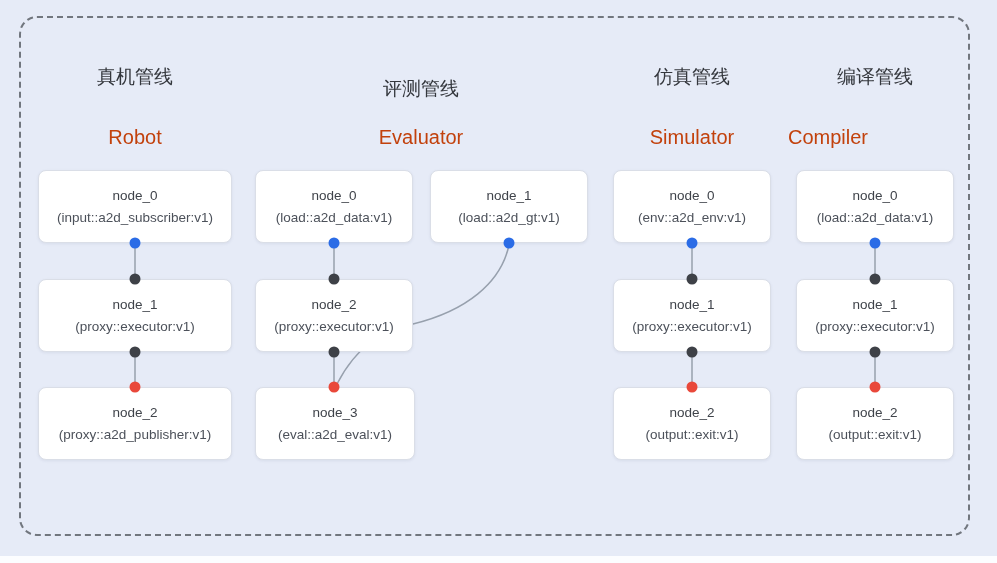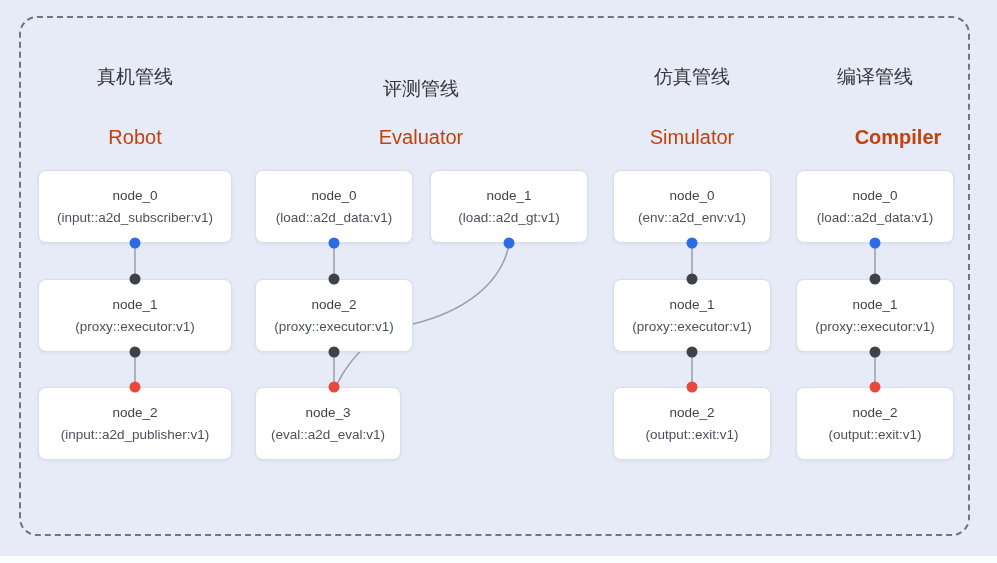--- a/index.html
+++ b/index.html
@@ -83,48 +83,48 @@
     <path class="edge" d="M875 352 L875 387"></path>
   </svg>
 
   <div class="col-head-zh" style="left:135px;">真机管线</div>
   <div class="col-head-en" style="left:135px;">Robot</div>
   <div class="col-head-zh" style="left:421px;margin-top:12px;">评测管线</div>
   <div class="col-head-en" style="left:421px;">Evaluator</div>
   <div class="col-head-zh" style="left:692px;">仿真管线</div>
   <div class="col-head-en" style="left:692px;">Simulator</div>
   <div class="col-head-zh" style="left:875px;">编译管线</div>
-  <div class="col-head-en" style="left:898px;font-weight:bold;">Compiler</div>
+  <div class="col-head-en" style="left:828px;">Compiler</div>
 
   <div class="node" style="left:38px;top:170px;width:194px;">
     <div class="node-name">node_0</div>
     <div class="node-type">(input::a2d_subscriber:v1)</div>
   </div>
   <div class="node" style="left:38px;top:279px;width:194px;">
     <div class="node-name">node_1</div>
     <div class="node-type">(proxy::executor:v1)</div>
   </div>
   <div class="node" style="left:38px;top:387px;width:194px;">
     <div class="node-name">node_2</div>
-    <div class="node-type">(input::a2d_publisher:v1)</div>
+    <div class="node-type">(proxy::a2d_publisher:v1)</div>
   </div>
 
   <div class="node" style="left:255px;top:170px;width:158px;">
     <div class="node-name">node_0</div>
     <div class="node-type">(load::a2d_data:v1)</div>
   </div>
   <div class="node" style="left:430px;top:170px;width:158px;">
     <div class="node-name">node_1</div>
     <div class="node-type">(load::a2d_gt:v1)</div>
   </div>
   <div class="node" style="left:255px;top:279px;width:158px;">
     <div class="node-name">node_2</div>
     <div class="node-type">(proxy::executor:v1)</div>
   </div>
-  <div class="node" style="left:255px;top:387px;width:146px;">
+  <div class="node" style="left:255px;top:387px;width:160px;">
     <div class="node-name">node_3</div>
     <div class="node-type">(eval::a2d_eval:v1)</div>
   </div>
 
   <div class="node" style="left:613px;top:170px;width:158px;">
     <div class="node-name">node_0</div>
     <div class="node-type">(env::a2d_env:v1)</div>
   </div>
   <div class="node" style="left:613px;top:279px;width:158px;">
     <div class="node-name">node_1</div>

